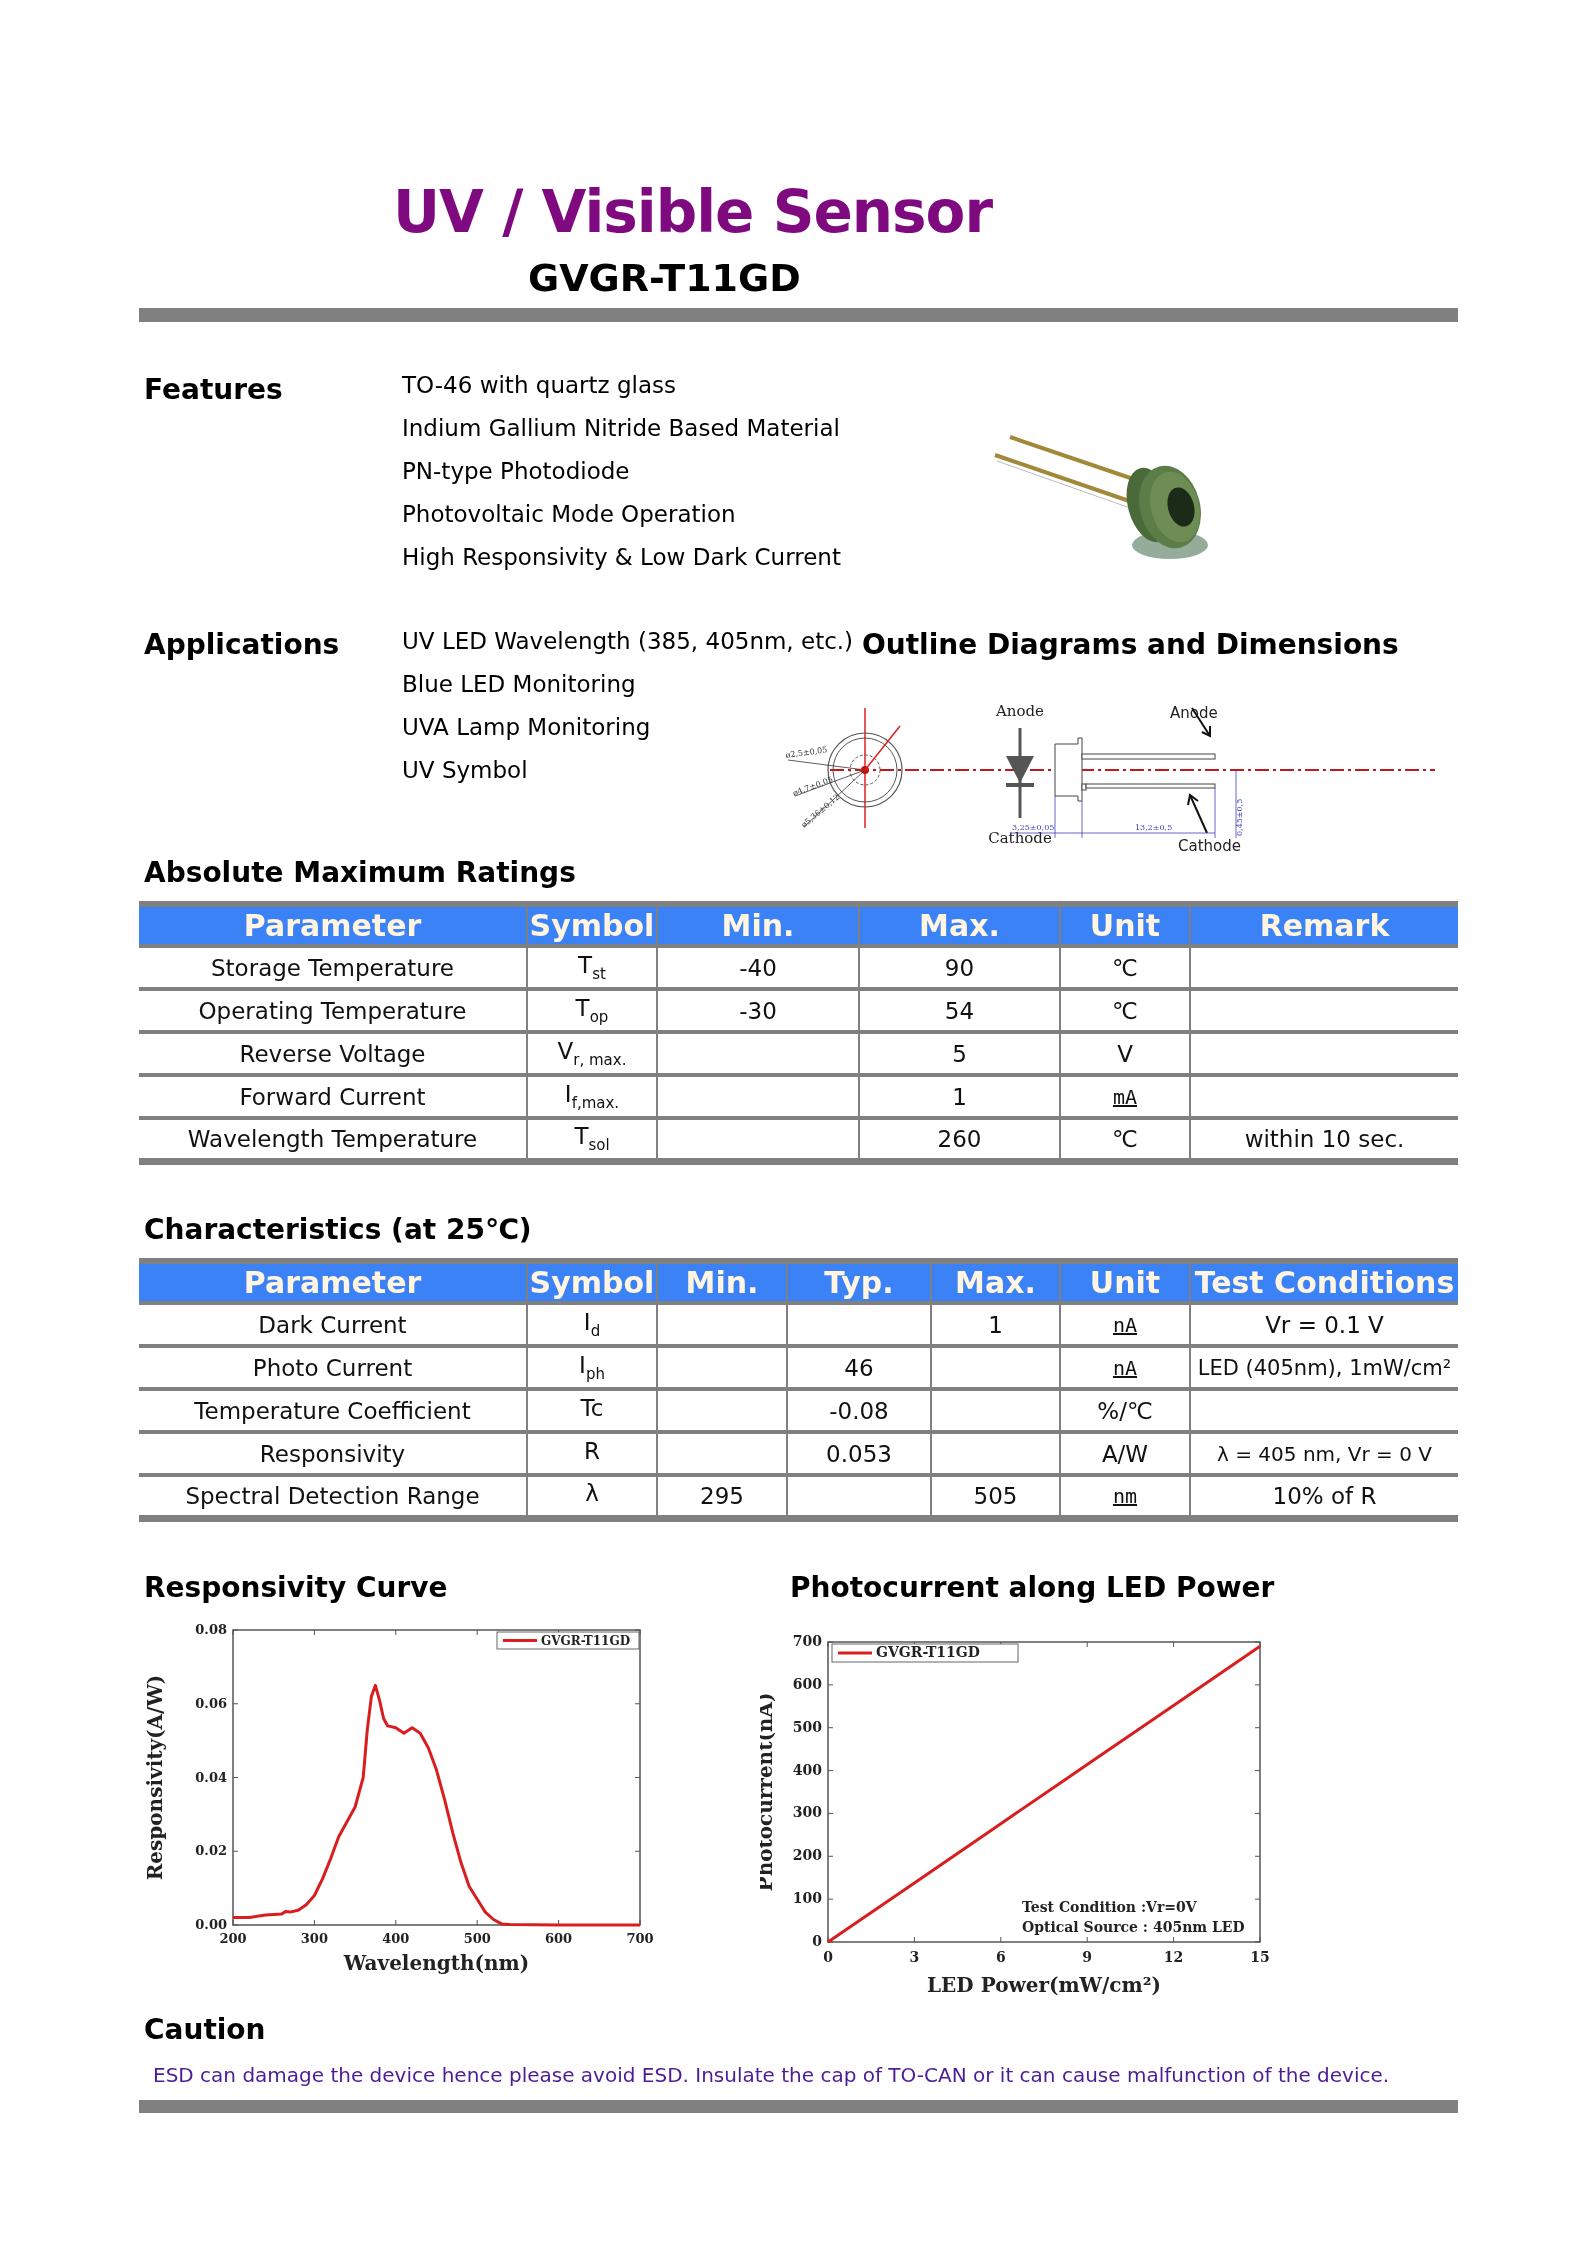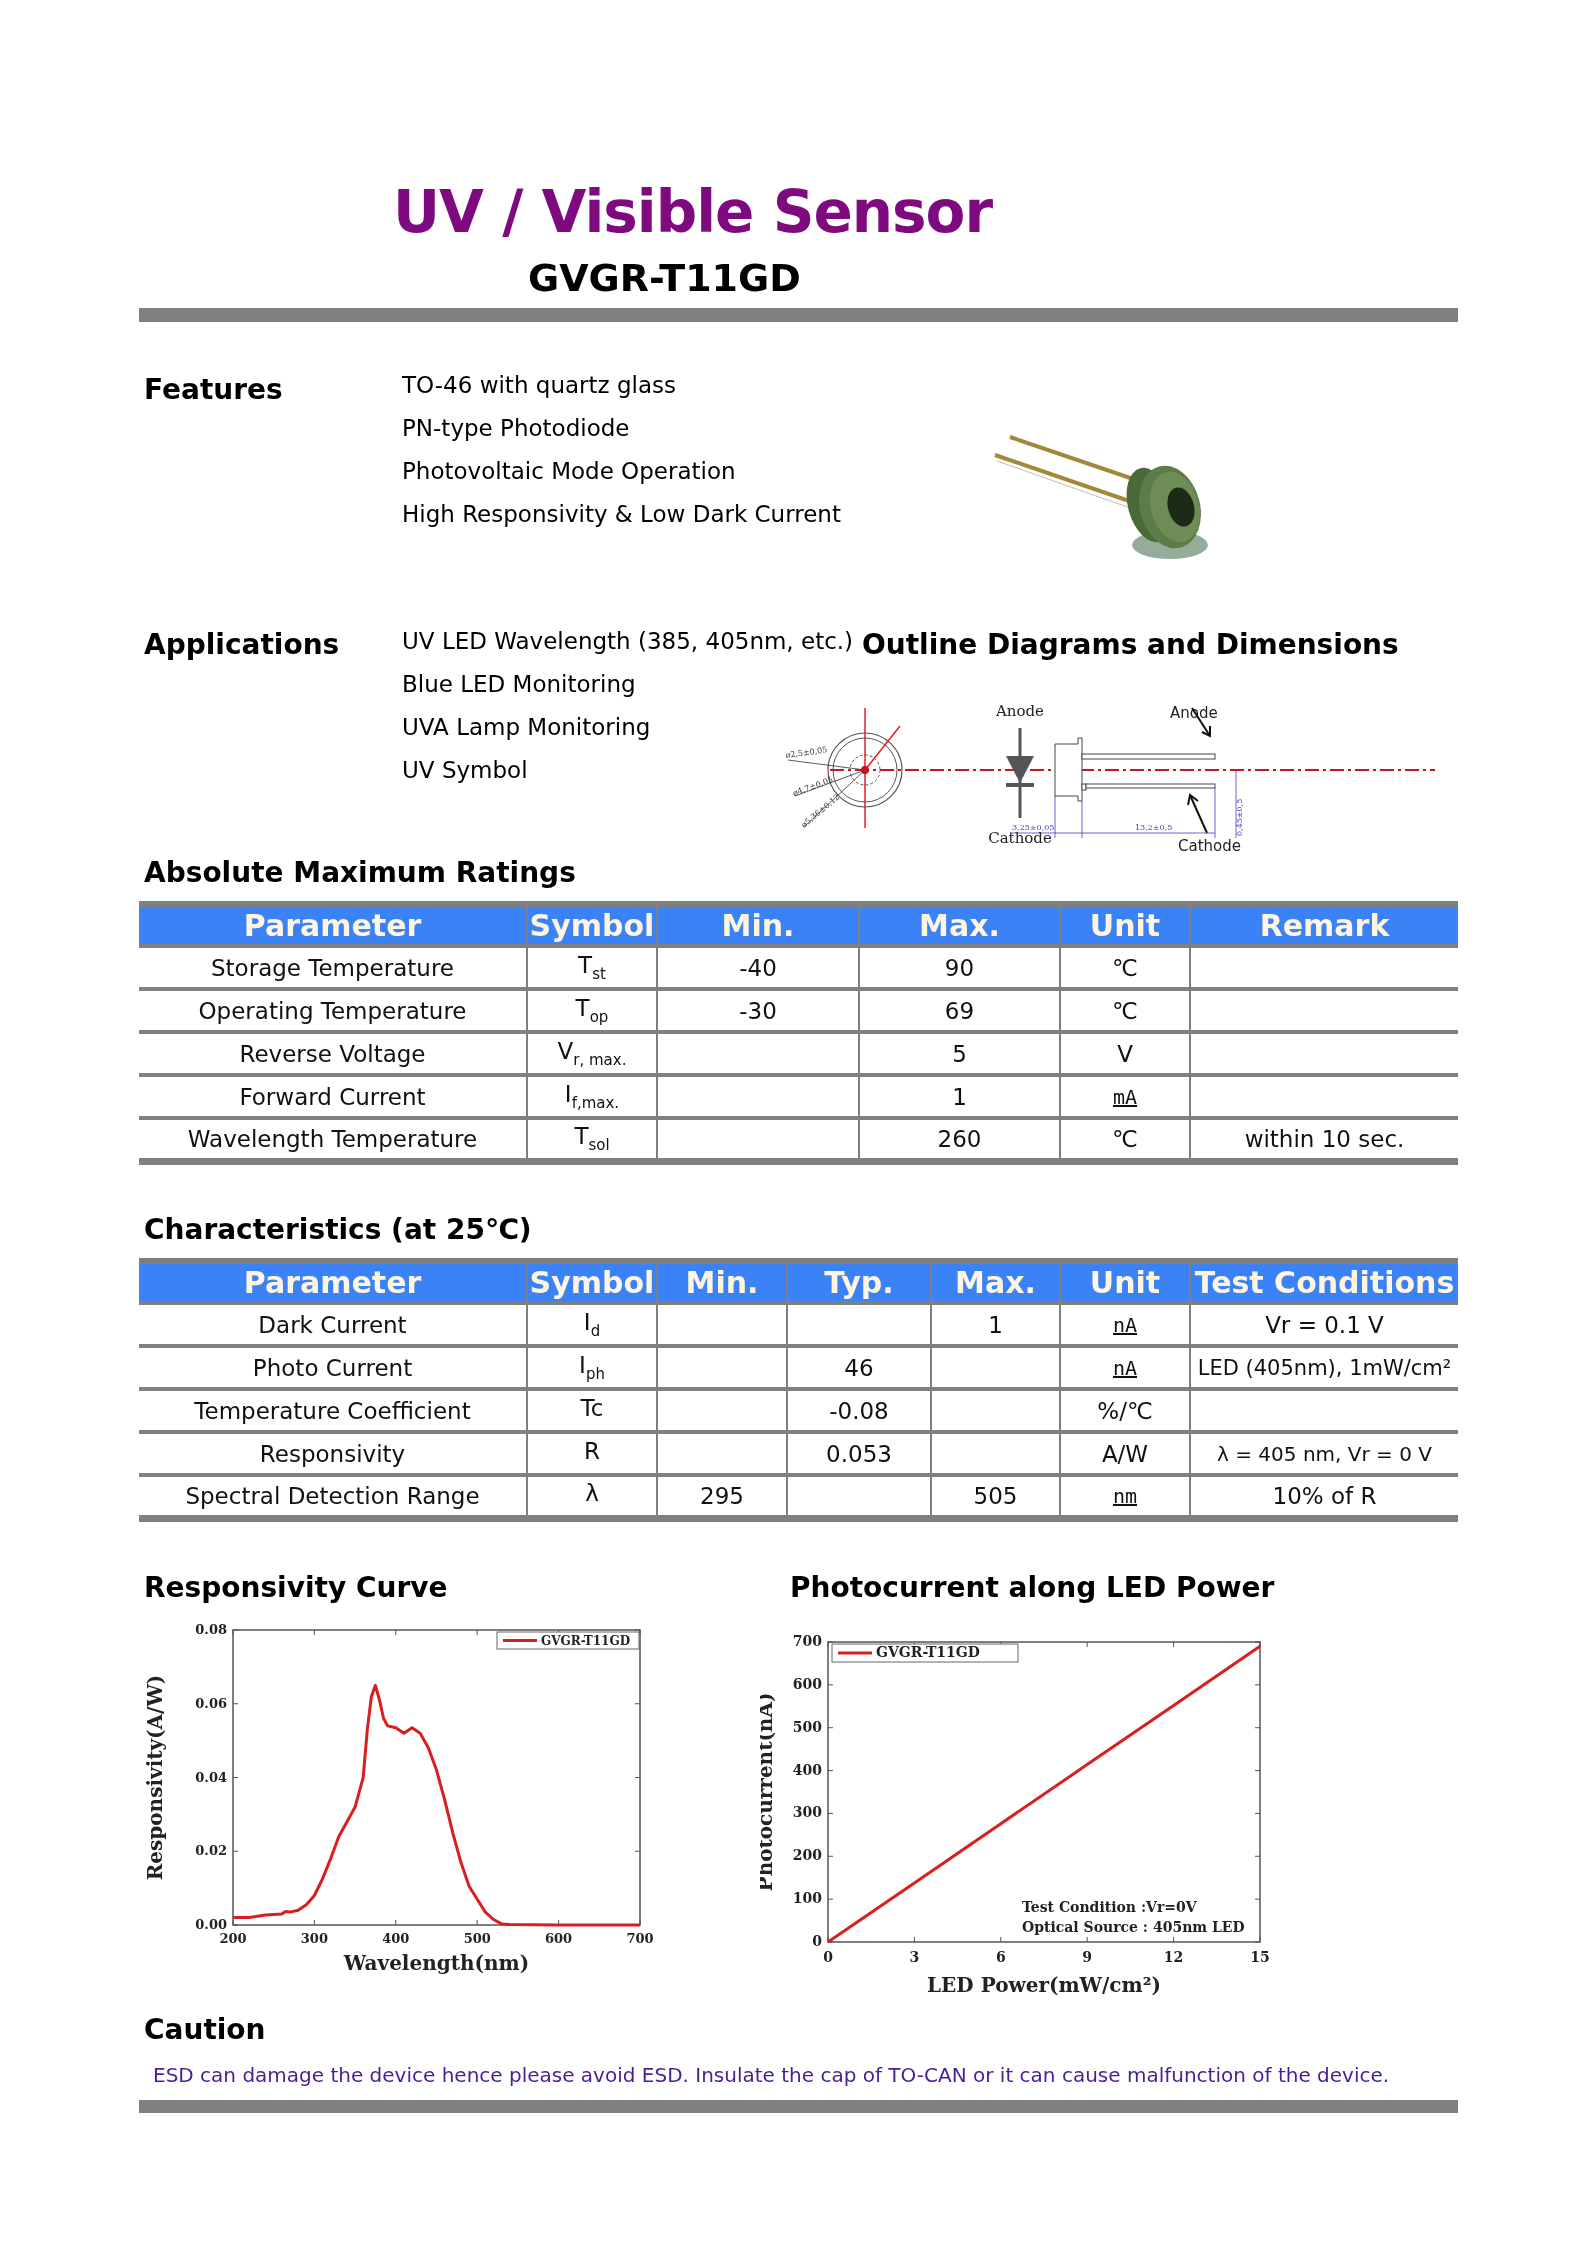--- a/index.html
+++ b/index.html
@@ -40,20 +40,21 @@
 </head>
 <body>
 
 <div class="title">UV / Visible Sensor</div>
 <div class="subtitle">GVGR-T11GD</div>
 <div class="rule" style="top:308px;"></div>
 
 <div class="sec-label" style="left:144px; top:373px;">Features</div>
 <div class="list" style="top:364px;">
   <div>TO-46 with quartz glass</div>
+  <div>Indium Gallium Nitride Based Material</div>
   <div>PN-type Photodiode</div>
   <div>Photovoltaic Mode Operation</div>
   <div>High Responsivity &amp; Low Dark Current</div>
 </div>
 <svg class="photo" viewBox="0 0 260 150">
   <ellipse cx="185" cy="120" rx="38" ry="14" fill="#2e5a36" opacity="0.5"></ellipse>
   <line x1="10" y1="30" x2="150" y2="78" stroke="#a08a3a" stroke-width="4"></line>
   <line x1="25" y1="12" x2="160" y2="58" stroke="#a08a3a" stroke-width="4"></line>
   <line x1="12" y1="36" x2="148" y2="84" stroke="#7a7a7a" stroke-width="1" opacity="0.5"></line>
   <ellipse cx="165" cy="80" rx="22" ry="38" fill="#4a6a3a" transform="rotate(-15 165 80)"></ellipse>
@@ -142,21 +143,21 @@
       <td><span>T</span><sub>st</sub></td>
       <td>-40</td>
       <td>90</td>
       <td>℃</td>
       <td></td>
     </tr>
     <tr>
       <td>Operating Temperature</td>
       <td><span>T</span><sub>op</sub></td>
       <td>-30</td>
-      <td>69</td>
+      <td>54</td>
       <td>℃</td>
       <td></td>
     </tr>
     <tr>
       <td>Reverse Voltage</td>
       <td><span>V</span><sub>r, max.</sub></td>
       <td></td>
       <td>5</td>
       <td>V</td>
       <td></td>

